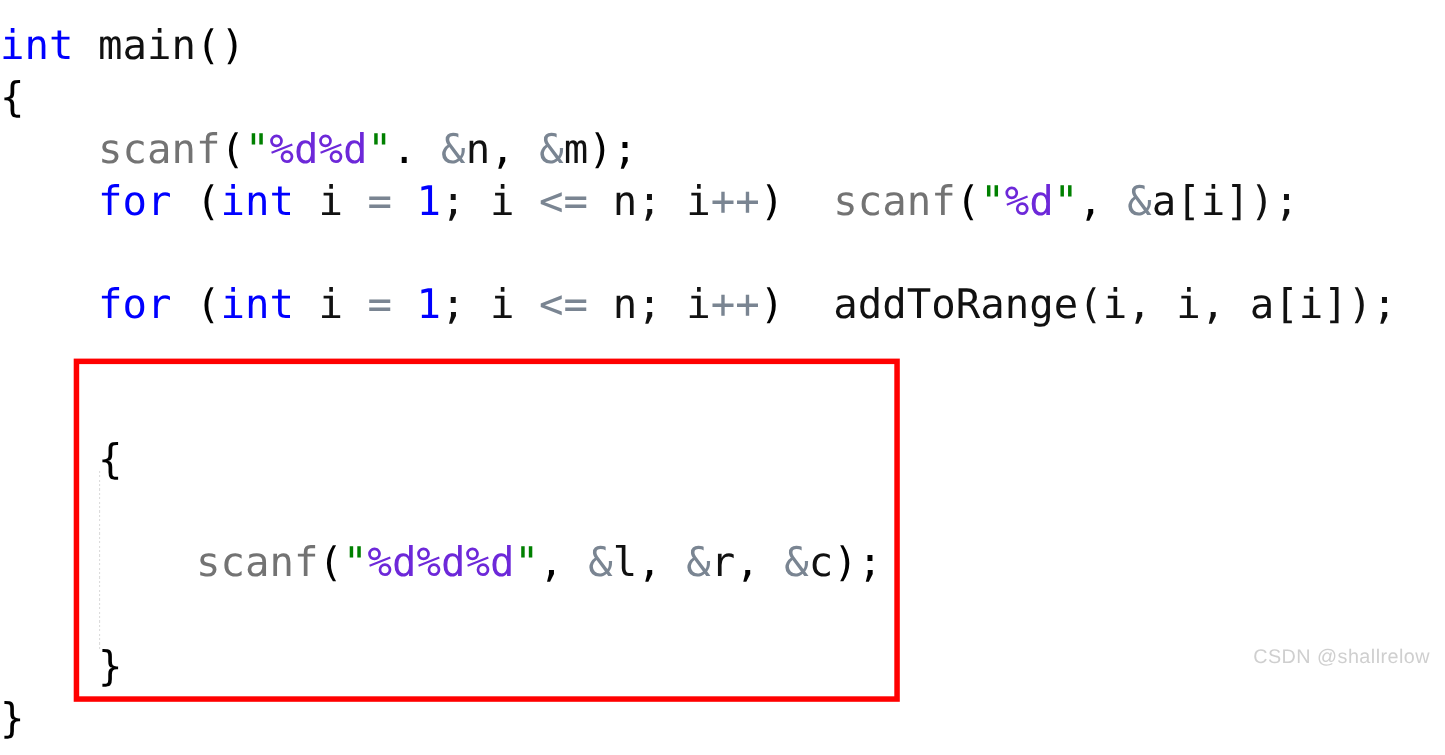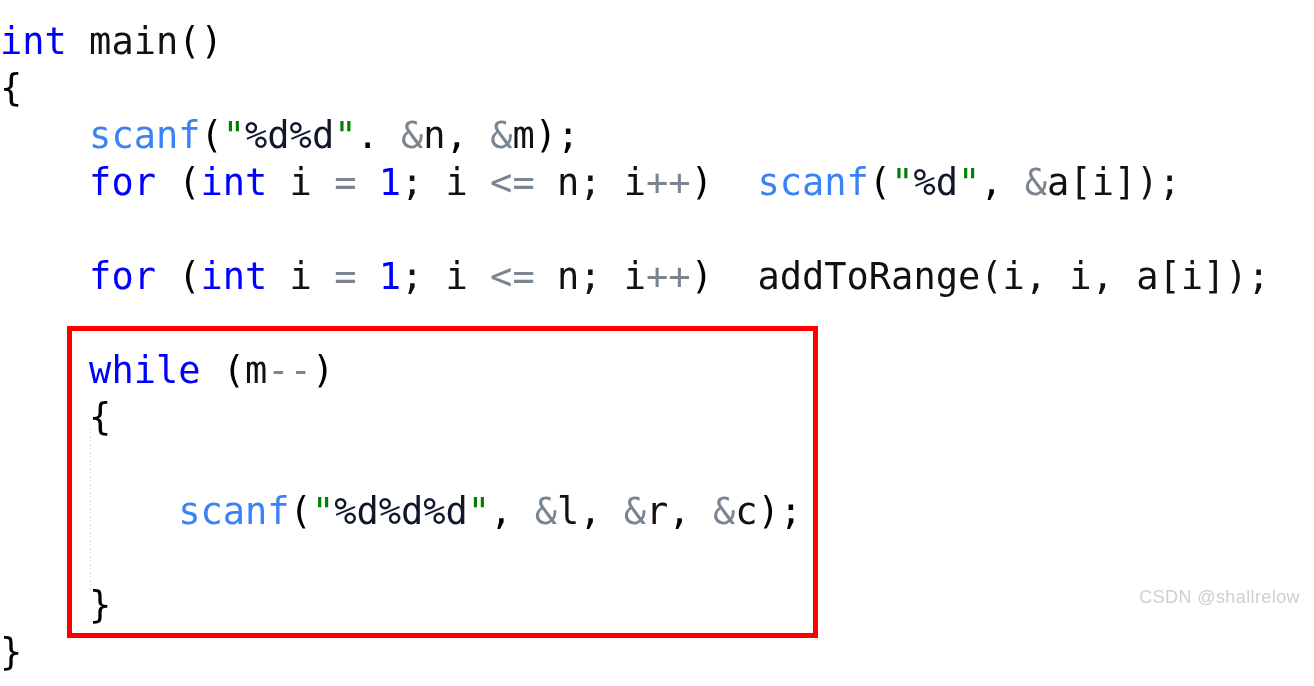--- a/index.html
+++ b/index.html
@@ -42,22 +42,22 @@
     color: #000000;
   }
 
   
   .tok-kw      { color: #0000ff; }
   .tok-plain   { color: #111111; }
   .tok-punct   { color: #000000; }
   .tok-op      { color: #7a8592; }
   .tok-amp     { color: #7a8592; }
   .tok-str-q   { color: #008000; }
-  .tok-fmt     { color: #0f172a; }
-  .tok-fn      { color: #3b82f6; }
+  .tok-fmt     { color: #6d28d9; }
+  .tok-fn      { color: #737373; }
   .tok-num     { color: #0000ff; }
 
   
   .highlight-box {
     position: absolute;
     left: 67px;
     top: 326px;
     width: 751px;
     height: 312px;
     border: 5px solid #ff0000;
@@ -100,21 +100,20 @@
 <div id="editor">
 
   <div class="code-area">
       <div class="code-line" style="top: 18px;"><span class="tok-kw">int</span><span class="tok-plain"> main</span><span class="tok-punct">()</span></div>
       <div class="code-line" style="top: 65px;"><span class="tok-punct">{</span></div>
       <div class="code-line" style="top: 112px;"><span class="tok-plain">    </span><span class="tok-fn">scanf</span><span class="tok-punct">(</span><span class="tok-str-q">"</span><span class="tok-fmt">%d%d</span><span class="tok-str-q">"</span><span class="tok-punct">. </span><span class="tok-amp">&amp;</span><span class="tok-plain">n</span><span class="tok-punct">, </span><span class="tok-amp">&amp;</span><span class="tok-plain">m</span><span class="tok-punct">);</span></div>
       <div class="code-line" style="top: 159px;"><span class="tok-plain">    </span><span class="tok-kw">for</span><span class="tok-punct"> (</span><span class="tok-kw">int</span><span class="tok-plain"> i </span><span class="tok-op">=</span><span class="tok-plain"> </span><span class="tok-num">1</span><span class="tok-plain">; i </span><span class="tok-op">&lt;=</span><span class="tok-plain"> n; i</span><span class="tok-op">++</span><span class="tok-punct">)  </span><span class="tok-fn">scanf</span><span class="tok-punct">(</span><span class="tok-str-q">"</span><span class="tok-fmt">%d</span><span class="tok-str-q">"</span><span class="tok-punct">, </span><span class="tok-amp">&amp;</span><span class="tok-plain">a[i]);</span></div>
       <div class="code-line" style="top: 206px;">&nbsp;</div>
       <div class="code-line" style="top: 253px;"><span class="tok-plain">    </span><span class="tok-kw">for</span><span class="tok-punct"> (</span><span class="tok-kw">int</span><span class="tok-plain"> i </span><span class="tok-op">=</span><span class="tok-plain"> </span><span class="tok-num">1</span><span class="tok-plain">; i </span><span class="tok-op">&lt;=</span><span class="tok-plain"> n; i</span><span class="tok-op">++</span><span class="tok-punct">)  </span><span class="tok-plain">addToRange(i, i, a[i]);</span></div>
       <div class="code-line" style="top: 300px;">&nbsp;</div>
-      <div class="code-line" style="top: 347px;"><span class="tok-plain">    </span><span class="tok-kw">while</span><span class="tok-punct"> (</span><span class="tok-plain">m</span><span class="tok-op">--</span><span class="tok-punct">)</span></div>
       <div class="code-line" style="top: 394px;"><span class="tok-plain">    </span><span class="tok-punct">{</span></div>
       <div class="code-line" style="top: 488px;"><span class="tok-plain">        </span><span class="tok-fn">scanf</span><span class="tok-punct">(</span><span class="tok-str-q">"</span><span class="tok-fmt">%d%d%d</span><span class="tok-str-q">"</span><span class="tok-punct">, </span><span class="tok-amp">&amp;</span><span class="tok-plain">l</span><span class="tok-punct">, </span><span class="tok-amp">&amp;</span><span class="tok-plain">r</span><span class="tok-punct">, </span><span class="tok-amp">&amp;</span><span class="tok-plain">c</span><span class="tok-punct">);</span></div>
       <div class="code-line" style="top: 535px;">&nbsp;</div>
       <div class="code-line" style="top: 582px;"><span class="tok-plain">    </span><span class="tok-punct">}</span></div>
       <div class="code-line" style="top: 629px;"><span class="tok-punct">}</span></div>
     </div>
 
   <div class="indent-guide"></div>
 
   <div class="highlight-box" style="left: 67px; top: 326px; width: 751px; height: 312px; border-width: 5px; border-color: rgb(255, 0, 0);"></div>

